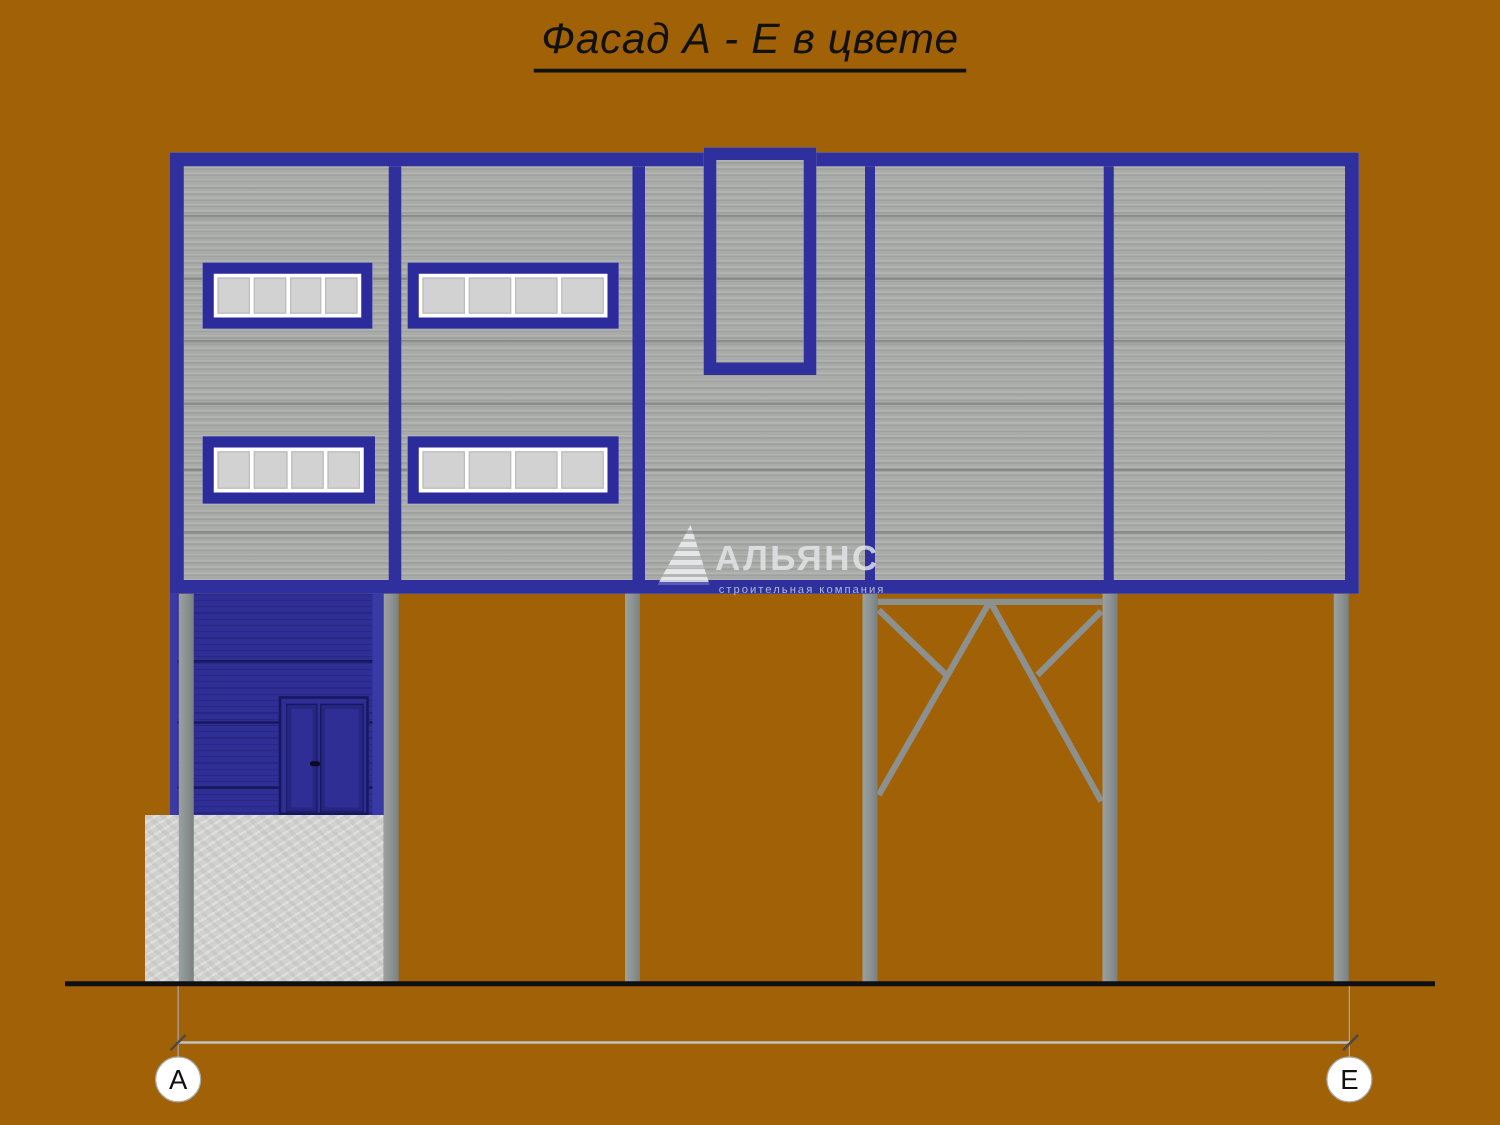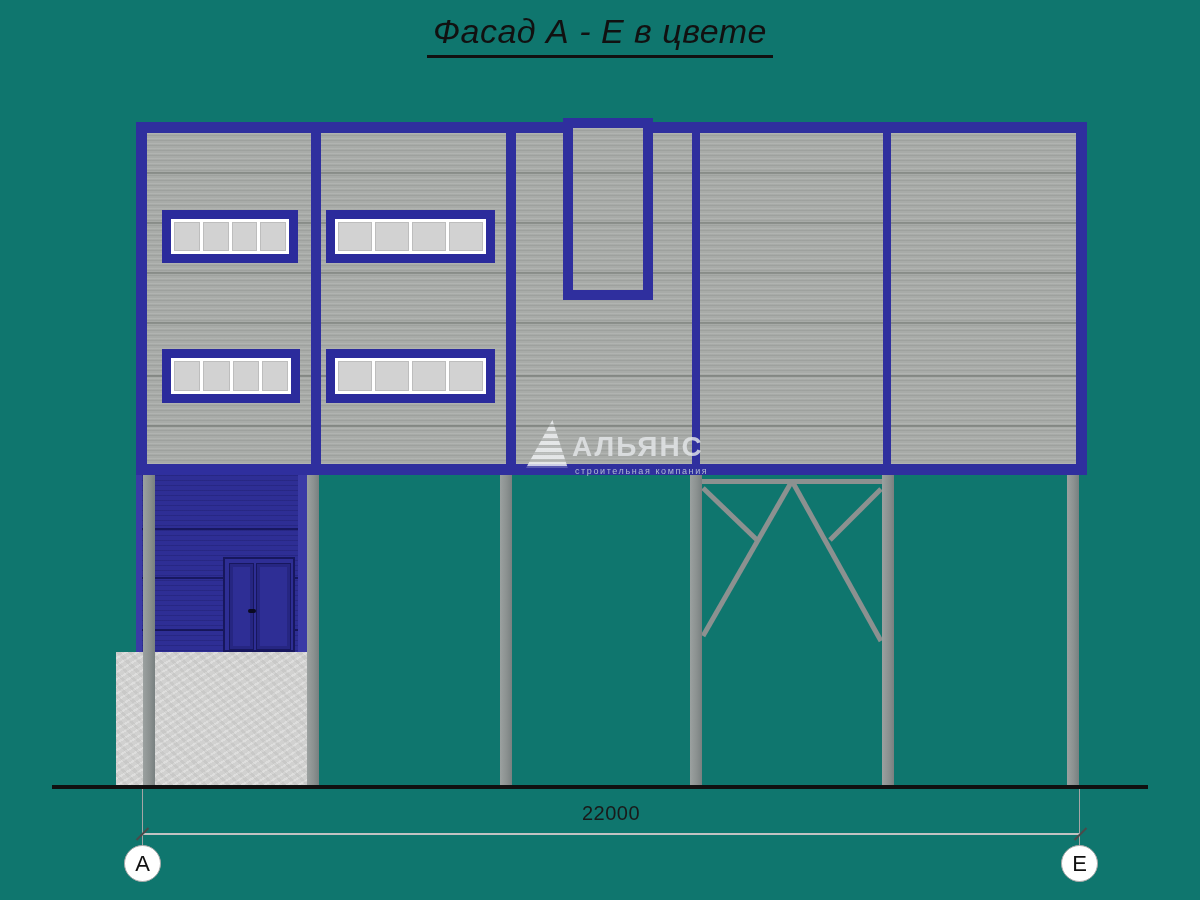--- a/index.html
+++ b/index.html
@@ -1,17 +1,17 @@
 <!DOCTYPE html>
 <html style="--trim-blue: #2f2f9e; --annex-blue: #2e2e95; --facade-gray: #a8aba8; --column-gray: #8c9190; --concrete-gray: #d1d1d0; --window-pane: #d2d2d2; --ground-black: #101010;"><head>
 <meta charset="utf-8">
 <style>
   html,body{margin:0;padding:0;background:#ffffff;}
   #canvas{
-    position:relative;width:1200px;height:900px;background:#0f766e;overflow:hidden;
+    position:relative;width:1200px;height:900px;background:#a16207;overflow:hidden;
     font-family:"Liberation Sans", sans-serif;
   }
   
   .title-wrap{position:absolute;top:12px;left:0;width:100%;text-align:center;}
   .title-text{
     display:inline-block;font-size:34px;font-style:italic;color:#111;
     border-bottom:3px solid #111;padding:0 6px 4px 6px;letter-spacing:0.5px;
   }
   
   .facade{
@@ -187,21 +187,20 @@
   <div class="col" style="left:882px"></div>
   <div class="col" style="left:1067px"></div>
 
   <div class="ground"></div>
 
   <div class="ext-line" style="left:142px"></div>
   <div class="ext-line" style="left:1079px"></div>
   <div class="dim-line"></div>
   <div class="tick" style="left:134px"></div>
   <div class="tick" style="left:1072px"></div>
-  <div class="dim-label">22000</div>
 
   <div class="axis-circle" style="left:124px">
     <span>А</span>
   </div>
   <div class="axis-circle" style="left:1061px">
     <span>Е</span>
   </div>
 
 </div>
 

